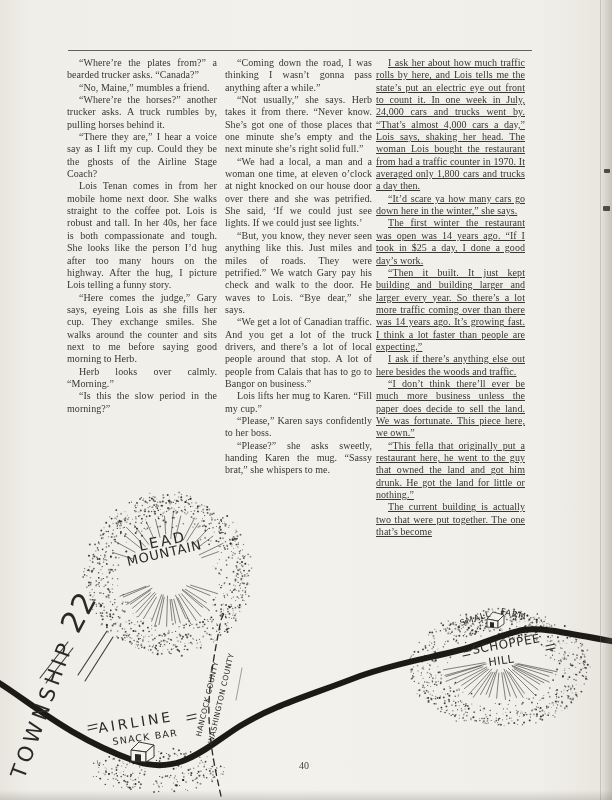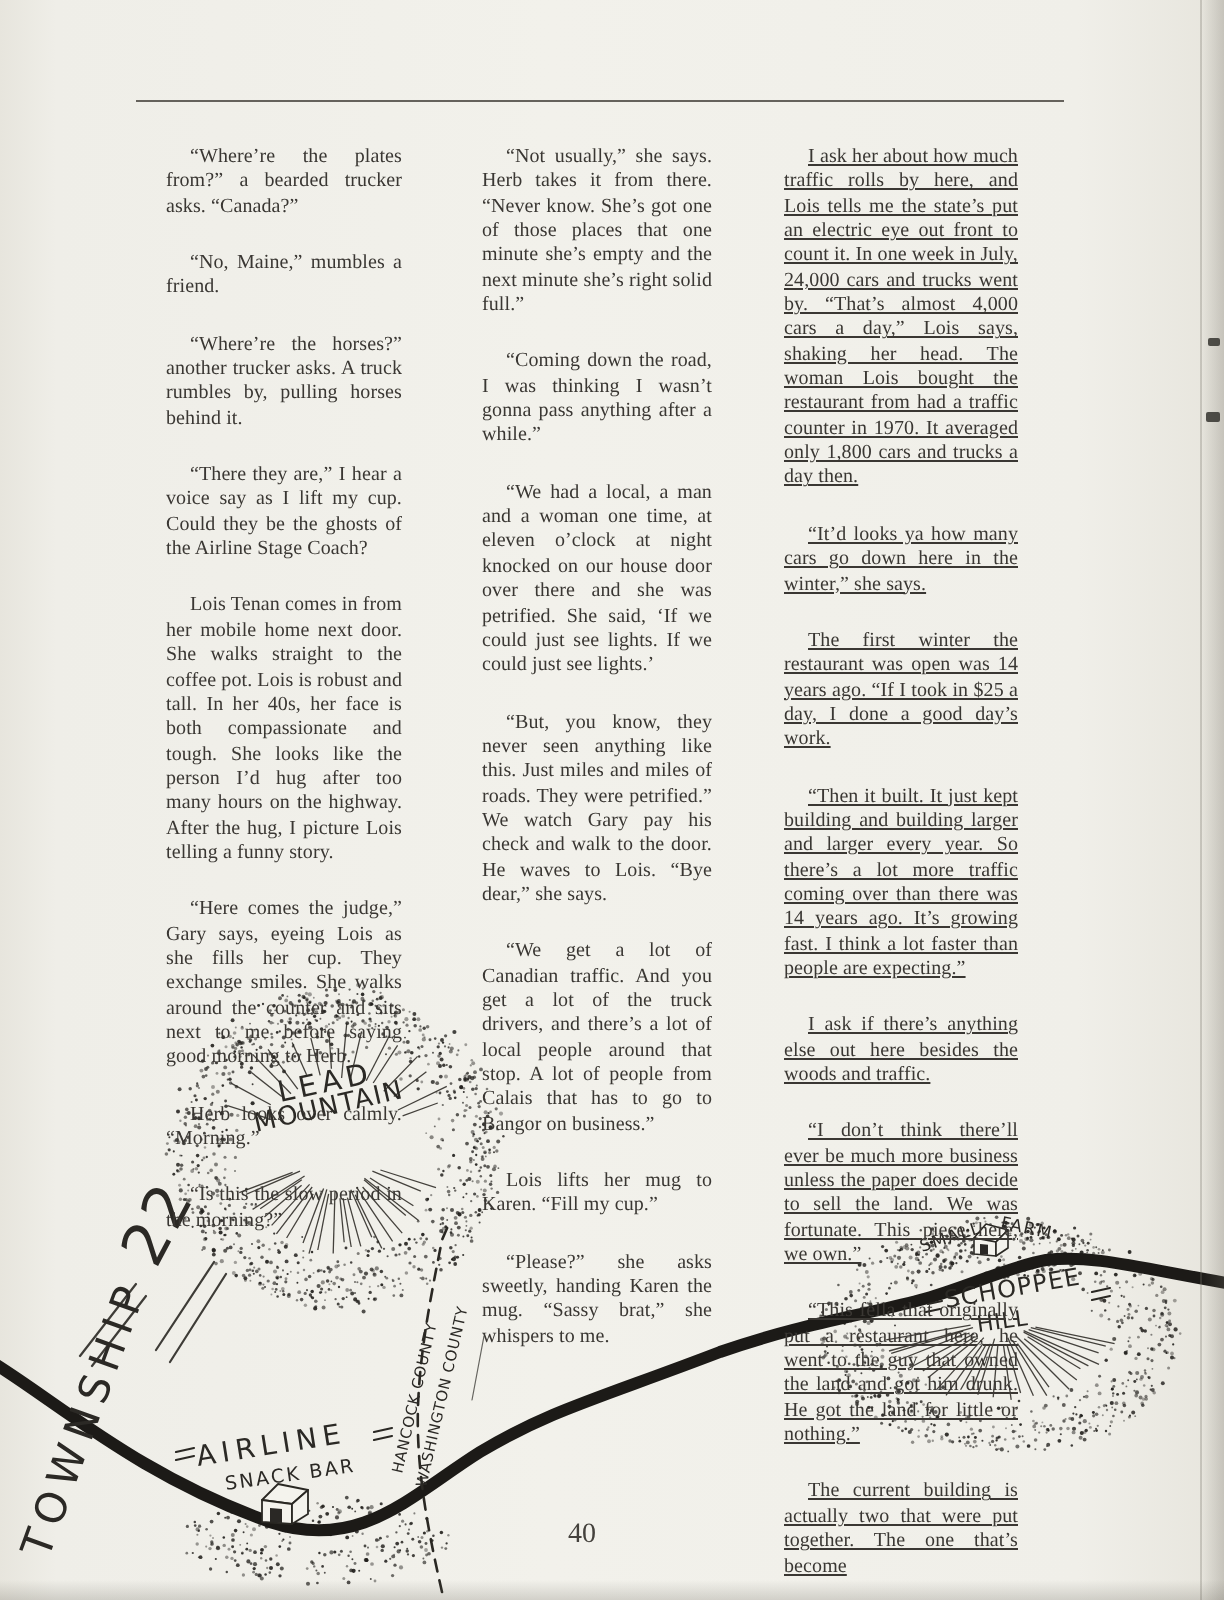--- a/index.html
+++ b/index.html
@@ -6,26 +6,26 @@
   .page{
     position:relative;width:612px;height:800px;overflow:hidden;
     background:linear-gradient(90deg,#e7e5dd 0px,#efeee8 28px,#f2f1eb 45%,#f0efe9 88%,#e7e5dd 100%);
     font-family:"Liberation Serif", serif;
   }
   .rule{position:absolute;left:68px;top:50px;width:464px;height:1px;background:#4c4943;opacity:.85;}
   .col{
     position:absolute;top:57px;color:#3a3733;font-size:10px;line-height:12.35px;
     text-align:justify;hyphens:none;letter-spacing:.05px;
   }
-  .col p{margin:16px;text-indent:12px;}
+  .col p{margin:0;text-indent:12px;}
   #c1{left:67px;width:150px;}
   #c2{left:225px;width:147px;}
   #c3{left:376px;width:149px;text-decoration:underline;}
-  .pagenum{position:absolute;left:284px;top:760px;width:40px;
-    font-size:14px;color:#44413c;}
+  .pagenum{position:absolute;left:284px;top:760px;width:40px;text-align:center;
+    font-size:10px;color:#44413c;}
   svg.map{position:absolute;left:0;top:0;width:612px;height:800px;pointer-events:none;}
   .hand{fill:#2b2925;font-family:"DejaVu Sans", sans-serif;}
   .stroke{stroke:#2a2823;fill:none;stroke-linecap:round;}
   .edge-band{position:absolute;top:0;right:0;width:12px;height:800px;
     background:linear-gradient(to right, rgba(120,116,106,0), rgba(110,106,96,.28));}
   .edge-line{position:absolute;top:0;left:600px;width:1px;height:800px;background:rgba(120,115,105,.30);}
   .mark{position:absolute;background:#34322e;border-radius:1px;opacity:.85;}
   .mark1{left:604px;top:169px;width:6px;height:4px;}
   .mark2{left:603px;top:206px;width:7px;height:5px;}
   .bottom-shade{position:absolute;left:0;bottom:0;width:612px;height:10px;
@@ -2175,31 +2175,32 @@
       <p>“Where’re the plates from?” a bearded trucker asks. “Canada?”</p>
       <p>“No, Maine,” mumbles a friend.</p>
       <p>“Where’re the horses?” another trucker asks. A truck rumbles by, pulling horses behind it.</p>
       <p>“There they are,” I hear a voice say as I lift my cup. Could they be the ghosts of the Airline Stage Coach?</p>
       <p>Lois Tenan comes in from her mobile home next door. She walks straight to the coffee pot. Lois is robust and tall. In her 40s, her face is both compassionate and tough. She looks like the person I’d hug after too many hours on the highway. After the hug, I picture Lois telling a funny story.</p>
       <p>“Here comes the judge,” Gary says, eyeing Lois as she fills her cup. They exchange smiles. She walks around the counter and sits next to me before saying good morning to Herb.</p>
       <p>Herb looks over calmly. “Morning.”</p>
       <p>“Is this the slow period in the morning?”</p>
     </div>
   <div class="col" id="c2">
+      <p>“Coming down the road, I was thinking I wasn’t gonna pass anything after a while.”</p>
       <p>“Not usually,” she says. Herb takes it from there. “Never know. She’s got one of those places that one minute she’s empty and the next minute she’s right solid full.”</p>
-      <p>“Coming down the road, I was thinking I wasn’t gonna pass anything after a while.”</p>
       <p>“We had a local, a man and a woman one time, at eleven o’clock at night knocked on our house door over there and she was petrified. She said, ‘If we could just see lights. If we could just see lights.’</p>
       <p>“But, you know, they never seen anything like this. Just miles and miles of roads. They were petrified.” We watch Gary pay his check and walk to the door. He waves to Lois. “Bye dear,” she says.</p>
       <p>“We get a lot of Canadian traffic. And you get a lot of the truck drivers, and there’s a lot of local people around that stop. A lot of people from Calais that has to go to Bangor on business.”</p>
       <p>Lois lifts her mug to Karen. “Fill my cup.”</p>
+      <p>“Please,” Karen says confidently to her boss.</p>
       <p>“Please?” she asks sweetly, handing Karen the mug. “Sassy brat,” she whispers to me.</p>
     </div>
   <div class="col" id="c3">
       <p>I ask her about how much traffic rolls by here, and Lois tells me the state’s put an electric eye out front to count it. In one week in July, 24,000 cars and trucks went by. “That’s almost 4,000 cars a day,” Lois says, shaking her head. The woman Lois bought the restaurant from had a traffic counter in 1970. It averaged only 1,800 cars and trucks a day then.</p>
-      <p>“It’d looks ya how many cars go down here in the winter,” she says.</p>
+      <p>“It’d scare ya how many cars go down here in the winter,” she says.</p>
       <p>The first winter the restaurant was open was 14 years ago. “If I took in $25 a day, I done a good day’s work.</p>
       <p>“Then it built. It just kept building and building larger and larger every year. So there’s a lot more traffic coming over than there was 14 years ago. It’s growing fast. I think a lot faster than people are expecting.”</p>
       <p>I ask if there’s anything else out here besides the woods and traffic.</p>
       <p>“I don’t think there’ll ever be much more business unless the paper does decide to sell the land. We was fortunate. This piece here, we own.”</p>
       <p>“This fella that originally put a restaurant here, he went to the guy that owned the land and got him drunk. He got the land for little or nothing.”</p>
       <p>The current building is actually two that were put together. The one that’s become</p>
     </div>
 
   <div class="pagenum">40</div>
 

